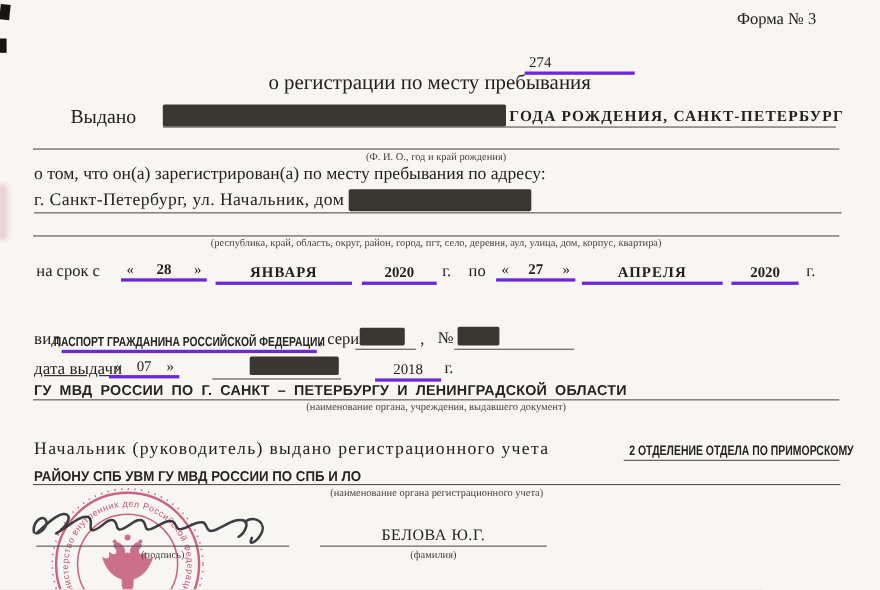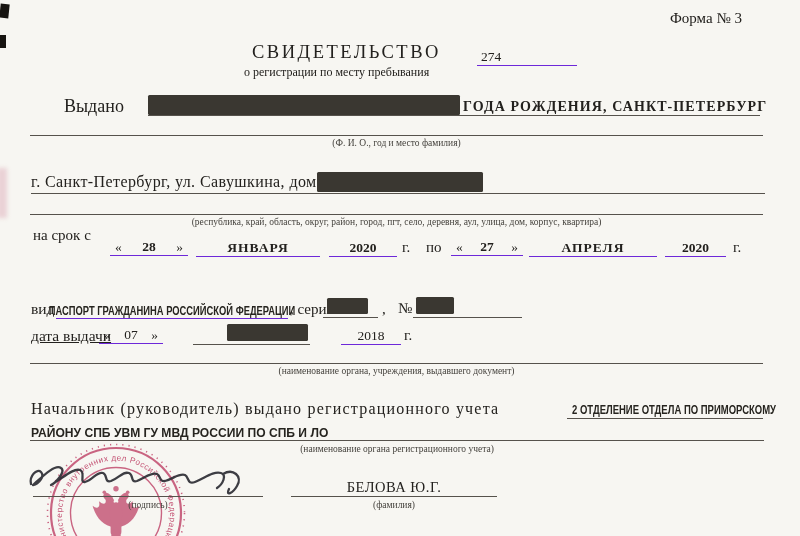--- a/index.html
+++ b/index.html
@@ -4,57 +4,57 @@
 <style>
   html,body{margin:0;padding:0;background:#e8e6e2;}
   .page{position:relative;width:800px;height:536px;background:#f7f6f2;overflow:hidden;
         font-family:"Liberation Serif",serif;color:#23211e;}
   .t{position:absolute;white-space:nowrap;font-family:"Liberation Serif",serif;color:#23211e;}
   .cap{position:absolute;font-family:"Liberation Serif",serif;color:#45423d;font-size:9.5px;
        text-align:center;white-space:nowrap;}
   .ln{position:absolute;border-bottom:1px solid #56524c;}
   .bar{position:absolute;background:#3a3731;border-radius:1.5px;}
   .fld{position:absolute;display:flex;align-items:flex-end;justify-content:center;
-       border-bottom:1px solid #6d28d9;font-family:"Liberation Serif",serif;color:#23211e;}
+       border-bottom:3px solid #6d28d9;font-family:"Liberation Serif",serif;color:#23211e;}
   .fld.sb{justify-content:space-between;padding:0 5px;box-sizing:border-box;}
   .bv{font-weight:700;}
   .sans{position:absolute;font-family:"Liberation Sans",sans-serif;font-weight:700;
         color:#26241f;white-space:nowrap;}
   .artifact{position:absolute;}
 </style>
 </head>
 <body>
 
 <div class="page">
 
   <div class="artifact" style="left:0;top:4px;width:9px;height:14px;background:#171411;transform:rotate(6deg);"></div>
   <div class="artifact" style="left:0;top:35px;width:6px;height:13px;background:#171411;"></div>
   <div class="artifact" style="left:-3px;top:168px;width:10px;height:50px;background:rgba(205,125,150,.3);filter:blur(2px);"></div>
 
   <div class="t" style="left:670px;top:10px;font-size:15px;">Форма № 3</div>
-  <div class="t" style="left:252px;top:42px;font-size:18.5px;letter-spacing:2.5px;">СВИДЕТЕЛЬСТВО</div>
   <div class="fld" style="left:477px;top:45px;width:96px;height:20px;justify-content:flex-start;padding-left:4px;font-size:13.5px;">
     <span>274</span>
   </div>
-  <div class="t" style="left:244px;top:65px;font-size:12px;">о регистрации по месту пребывания</div>
+  <div class="t" style="left:244px;top:65px;font-size:19px;">о регистрации по месту пребывания</div>
 
   <div class="t" style="left:64px;top:96px;font-size:18px;">Выдано</div>
   <div class="ln" style="left:148px;top:96px;width:612px;height:19px;"></div>
   <div class="bar" style="left:148px;top:95px;width:312px;height:20px;"></div>
   <div class="t bv" style="left:463px;top:99px;font-size:14px;letter-spacing:1.1px;">ГОДА РОЖДЕНИЯ, САНКТ-ПЕТЕРБУРГ</div>
   <div class="ln" style="left:30px;top:120px;width:733px;height:15px;"></div>
-  <div class="cap" style="left:30px;top:138px;width:733px;">(Ф. И. О., год и место фамилия)</div>
+  <div class="cap" style="left:30px;top:138px;width:733px;">(Ф. И. О., год и край рождения)</div>
 
+  <div class="t" style="left:31px;top:150px;font-size:16px;">о том, что он(а) зарегистрирован(а) по месту пребывания по адресу:</div>
   <div class="ln" style="left:31px;top:174px;width:734px;height:19px;"></div>
-  <div class="t" style="left:31px;top:173px;font-size:16px;letter-spacing:.4px;">г. Санкт-Петербург, ул. Савушкина, дом</div>
+  <div class="t" style="left:31px;top:173px;font-size:16px;letter-spacing:.4px;">г. Санкт-Петербург, ул. Начальник, дом</div>
   <div class="bar" style="left:317px;top:172px;width:166px;height:20px;"></div>
   <div class="ln" style="left:30px;top:199px;width:733px;height:15px;"></div>
   <div class="cap" style="left:30px;top:217px;width:733px;">(республика, край, область, округ, район, город, пгт, село, деревня, аул, улица, дом, корпус, квартира)</div>
 
-  <div class="t" style="left:33px;top:227px;font-size:15px;">на срок с</div>
+  <div class="t" style="left:33px;top:239px;font-size:15px;">на срок с</div>
   <div class="fld sb" style="left:110px;top:238px;width:78px;height:18px;font-size:13.5px;">
     <span>«</span>
     <span class="bv">28</span>
     <span>»</span>
   </div>
   <div class="fld" style="left:196px;top:238px;width:124px;height:18px;font-size:13.5px;letter-spacing:1px;">
     <span class="bv">ЯНВАРЯ</span>
   </div>
   <div class="fld" style="left:329px;top:238px;width:68px;height:18px;font-size:13.5px;">
     <span class="bv">2020</span>
@@ -93,20 +93,21 @@
     <span>»</span>
   </div>
   <div class="ln" style="left:193px;top:326px;width:117px;height:18px;"></div>
   <div class="bar" style="left:227px;top:324px;width:81px;height:17px;"></div>
   <div class="fld" style="left:341px;top:326px;width:60px;height:18px;font-size:13.5px;">
     <span>2018</span>
   </div>
   <div class="t" style="left:404px;top:327px;font-size:15px;">г.</div>
 
   <div class="ln" style="left:30px;top:347px;width:733px;height:16px;"></div>
+  <div class="sans" style="left:31px;top:347px;font-size:13px;letter-spacing:.2px;word-spacing:3.5px;">ГУ  МВД  РОССИИ  ПО  Г. САНКТ – ПЕТЕРБУРГУ  И  ЛЕНИНГРАДСКОЙ ОБЛАСТИ</div>
   <div class="cap" style="left:30px;top:366px;width:733px;">(наименование органа, учреждения, выдавшего документ)</div>
 
   <div class="t" style="left:31px;top:400px;font-size:16px;letter-spacing:1.2px;">Начальник (руководитель) выдано регистрационного учета</div>
   <div class="ln" style="left:567px;top:402px;width:196px;height:16px;"></div>
   <div class="sans" style="left:572px;top:403px;font-size:12.5px;transform:scaleX(.76);transform-origin:left;">2 ОТДЕЛЕНИЕ ОТДЕЛА  ПО ПРИМОРСКОМУ</div>
   <div class="ln" style="left:30px;top:424px;width:734px;height:16px;"></div>
   <div class="sans" style="left:31px;top:425px;font-size:13px;transform:scaleX(.93);transform-origin:left;">РАЙОНУ СПБ УВМ  ГУ  МВД РОССИИ  ПО СПБ  И  ЛО</div>
   <div class="cap" style="left:30px;top:444px;width:734px;">(наименование органа регистрационного учета)</div>
 
   <svg style="position:absolute;left:46px;top:443px;" width="140" height="140" viewBox="0 0 140 140">

